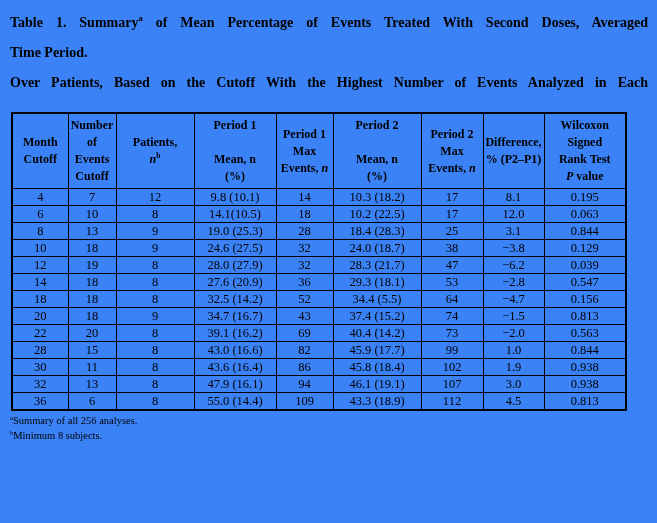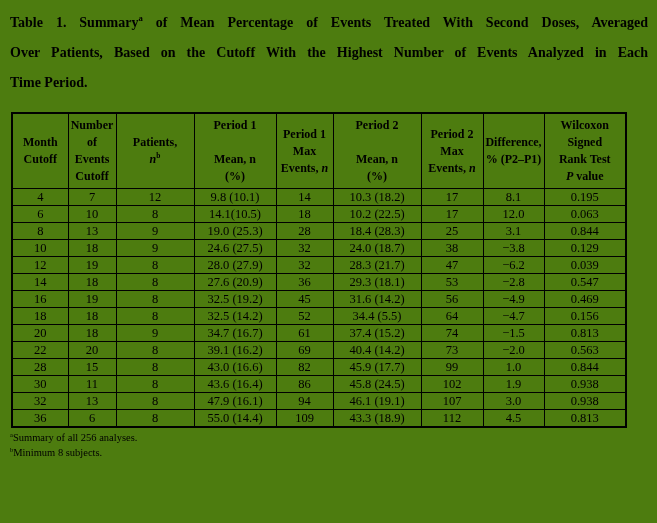--- a/index.html
+++ b/index.html
@@ -7,21 +7,21 @@
     padding: 0;
     background: #ffffff;
     width: 657px;
     height: 523px;
     overflow: hidden;
   }
   .page {
     position: relative;
     width: 657px;
     height: 523px;
-    background: #4d7c0f;
+    background: #3b82f6;
     color: #000000;
     font-family: "Liberation Serif", "DejaVu Serif", serif;
     box-sizing: border-box;
     padding: 8px 9px 0 10px;
   }
   .title {
     width: 638px;
     font-weight: bold;
     font-size: 14px;
     line-height: 30px;
@@ -78,22 +78,22 @@
     line-height: 15px;
   }
 </style>
 </head>
 <body>
 
 <div class="page">
 
   <div class="title">
     <div class="title-line justify">Table 1. Summary<sup>a</sup> of Mean Percentage of Events Treated With Second Doses, Averaged</div>
+    <div class="title-line">Time Period.</div>
     <div class="title-line justify">Over Patients, Based on the Cutoff With the Highest Number of Events Analyzed in Each</div>
-    <div class="title-line">Time Period.</div>
   </div>
 
   <table class="data-table">
     <colgroup id="cols">
         <col class="c0">
         <col class="c1">
         <col class="c2">
         <col class="c3">
         <col class="c4">
         <col class="c5">
@@ -175,47 +175,36 @@
           <td>18</td>
           <td>8</td>
           <td>27.6 (20.9)</td>
           <td>36</td>
           <td>29.3 (18.1)</td>
           <td>53</td>
           <td>−2.8</td>
           <td>0.547</td>
         </tr>
         <tr>
-          <td>16</td>
-          <td>19</td>
-          <td>8</td>
-          <td>32.5 (19.2)</td>
-          <td>45</td>
-          <td>31.6 (14.2)</td>
-          <td>56</td>
-          <td>−4.9</td>
-          <td>0.469</td>
-        </tr>
-        <tr>
           <td>18</td>
           <td>18</td>
           <td>8</td>
           <td>32.5 (14.2)</td>
           <td>52</td>
           <td>34.4 (5.5)</td>
           <td>64</td>
           <td>−4.7</td>
           <td>0.156</td>
         </tr>
         <tr>
           <td>20</td>
           <td>18</td>
           <td>9</td>
           <td>34.7 (16.7)</td>
-          <td>61</td>
+          <td>43</td>
           <td>37.4 (15.2)</td>
           <td>74</td>
           <td>−1.5</td>
           <td>0.813</td>
         </tr>
         <tr>
           <td>22</td>
           <td>20</td>
           <td>8</td>
           <td>39.1 (16.2)</td>
@@ -235,21 +224,21 @@
           <td>99</td>
           <td>1.0</td>
           <td>0.844</td>
         </tr>
         <tr>
           <td>30</td>
           <td>11</td>
           <td>8</td>
           <td>43.6 (16.4)</td>
           <td>86</td>
-          <td>45.8 (24.5)</td>
+          <td>45.8 (18.4)</td>
           <td>102</td>
           <td>1.9</td>
           <td>0.938</td>
         </tr>
         <tr>
           <td>32</td>
           <td>13</td>
           <td>8</td>
           <td>47.9 (16.1)</td>
           <td>94</td>

